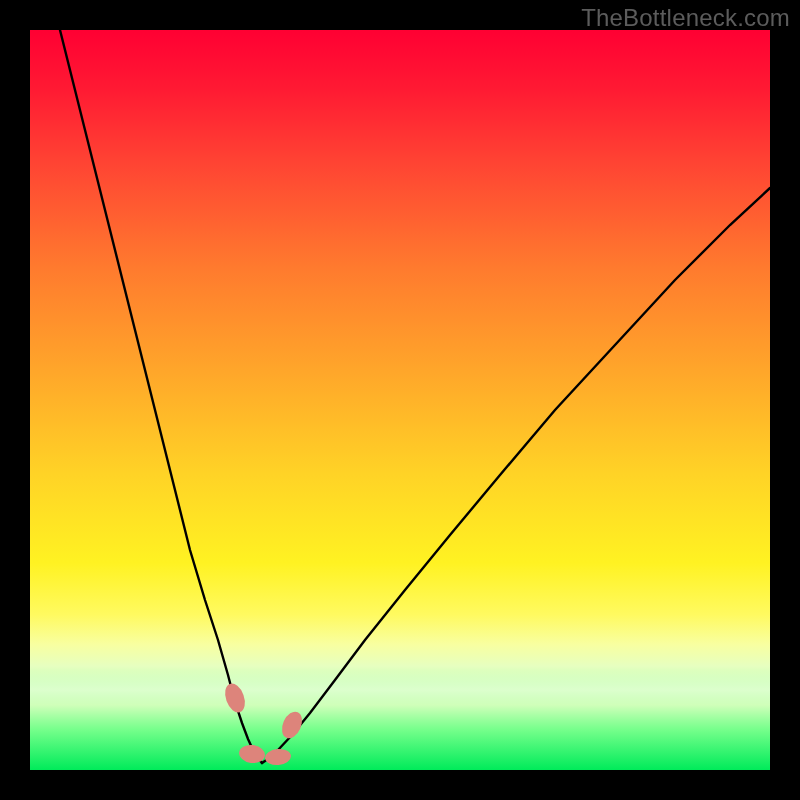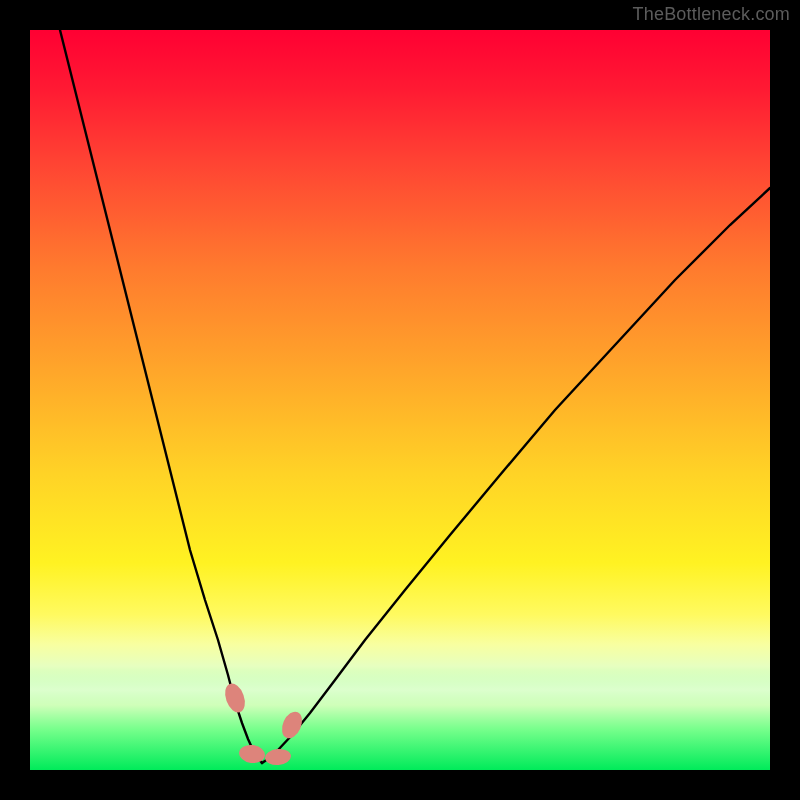--- a/index.html
+++ b/index.html
@@ -56,21 +56,21 @@
       rgba(120,255,140,0.95) 60%,
       rgba(0,235,90,1) 100%
     );
     pointer-events: none;
   }
   .attribution {
     position: absolute;
     top: 4px;
     right: 10px;
     color: #5c5c5c;
-    font-size: 18px;
+    font-size: 24px;
     font-weight: 400;
     letter-spacing: 0.2px;
     user-select: none;
   }
   svg.curve {
     position: absolute;
     left: 30px;
     top: 30px;
     width: 740px;
     height: 740px;

